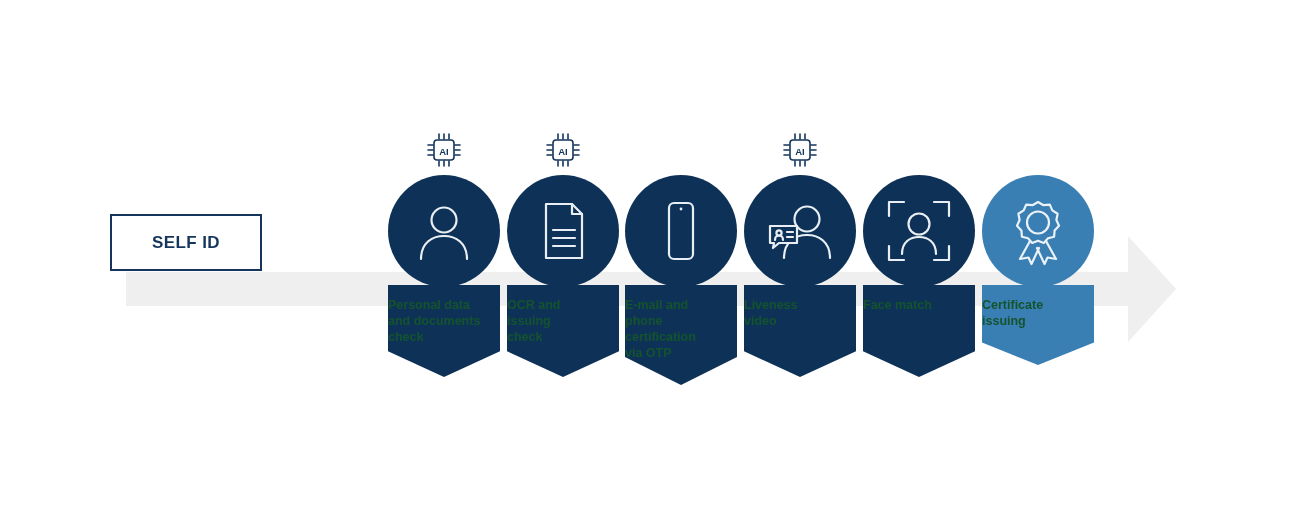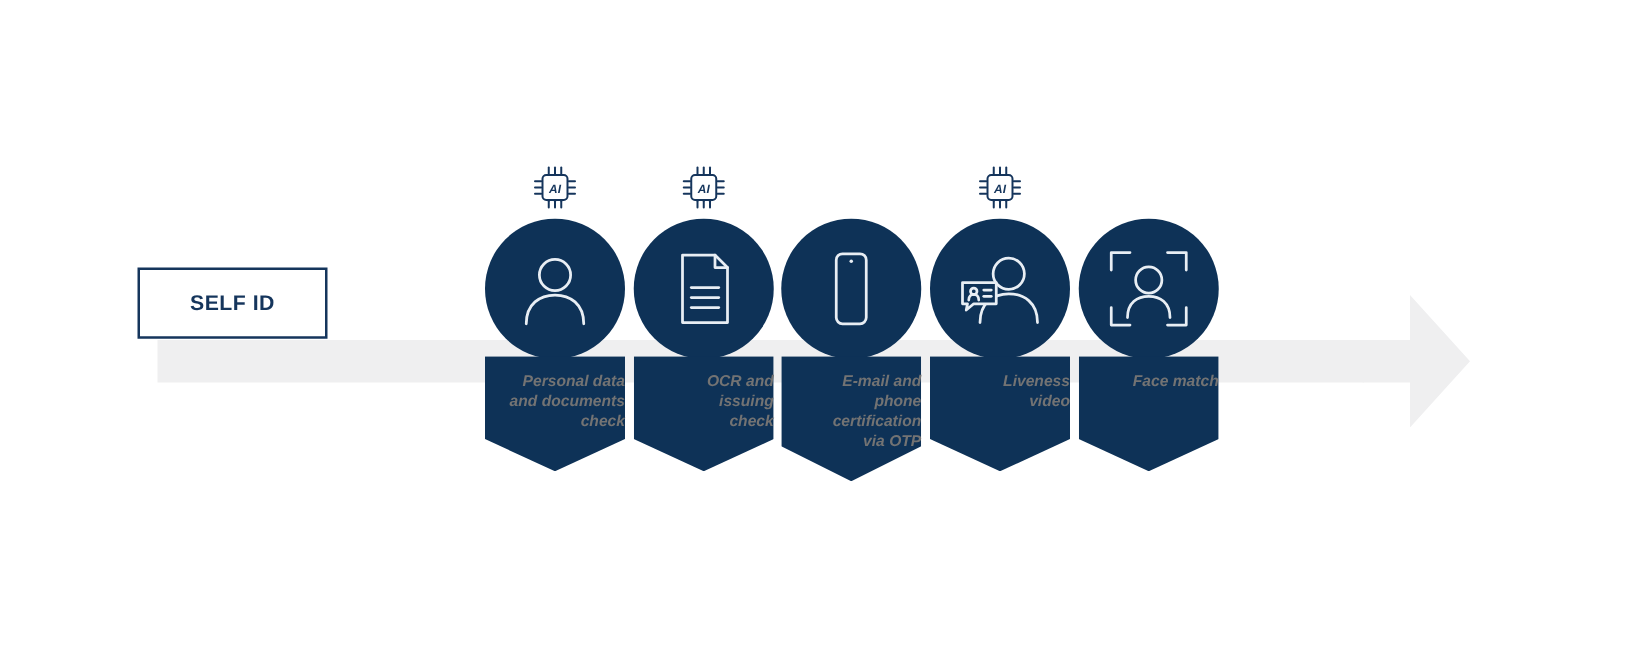--- a/index.html
+++ b/index.html
@@ -56,21 +56,20 @@
     color: #15355c;
     letter-spacing: 0.4px;
   }
 
   
   .step {
     position: absolute;
     top: 0;
     width: 112px;
     height: 524px;
-    font-style: italic;
   }
 
   
   .ai-chip {
     position: absolute;
     left: 50%;
     transform: translateX(-50%);
     top: 129px;
     width: 42px;
     height: 42px;
@@ -111,25 +110,25 @@
     -webkit-clip-path: polygon(0 0, 100% 0, 100% 72%, 50% 100%, 0 72%);
     clip-path: polygon(0 0, 100% 0, 100% 72%, 50% 100%, 0 72%);
   }
   .step.accent .step-banner .banner-shape { background: #3a7fb4; }
 
   .step-banner .banner-text {
     position: absolute;
     left: 0;
     top: 12px;
     width: 112px;
-    text-align: right;
+    text-align: left;
     font-size: 12.5px;
     font-weight: bold;
     line-height: 16px;
-    color: #737373;
+    color: #14532d;
   }
 
   
   .h-1 .banner-shape { height: 92px; }
   .h-2 .banner-shape { height: 92px; }
   .h-3 .banner-shape { height: 100px; }
   .h-4 .banner-shape { height: 92px; }
   .h-5 .banner-shape { height: 92px; }
   .h-6 .banner-shape { height: 80px; }
 </style>
@@ -307,14 +306,37 @@
       </svg>
     </div>
     <div class="step-banner">
       <div class="banner-shape"></div>
       <div class="banner-text">
         <div>Face match</div>
       </div>
     </div>
   </div>
 
+  <div class="step h-6 accent" style="left:982px;">
+    <div class="step-circle">
+      <svg width="70" height="70" viewBox="0 0 70 70" xmlns="http://www.w3.org/2000/svg">
+        <g stroke="#eaf2f8" stroke-width="2.2" fill="none" stroke-linejoin="round" stroke-linecap="round">
+          <path d="M35 6
+                   L40.5 9.2 L46.8 8.6 L49.3 14.4 L54.6 17.8 L53.4 24 L56 29.8
+                   L51.6 34.4 L51.1 40.7 L45 42.3 L40.8 47 L35 44.8 L29.2 47
+                   L25 42.3 L18.9 40.7 L18.4 34.4 L14 29.8 L16.6 24 L15.4 17.8
+                   L20.7 14.4 L23.2 8.6 L29.5 9.2 Z"></path>
+          <circle cx="35" cy="26.5" r="11"></circle>
+          <path d="M27 45 L17 63 L25.5 61.5 L28.5 68 L36 52"></path>
+          <path d="M43 45 L53 63 L44.5 61.5 L41.5 68 L34 52"></path>
+        </g>
+      </svg>
+    </div>
+    <div class="step-banner">
+      <div class="banner-shape"></div>
+      <div class="banner-text">
+        <div>Certificate</div>
+        <div>issuing</div>
+      </div>
+    </div>
+  </div>
 
 </div>
 
 </body></html>

